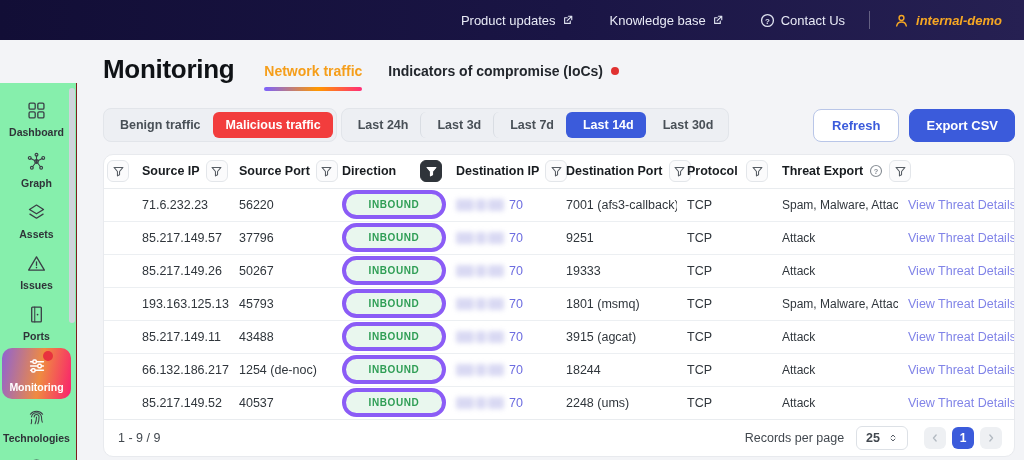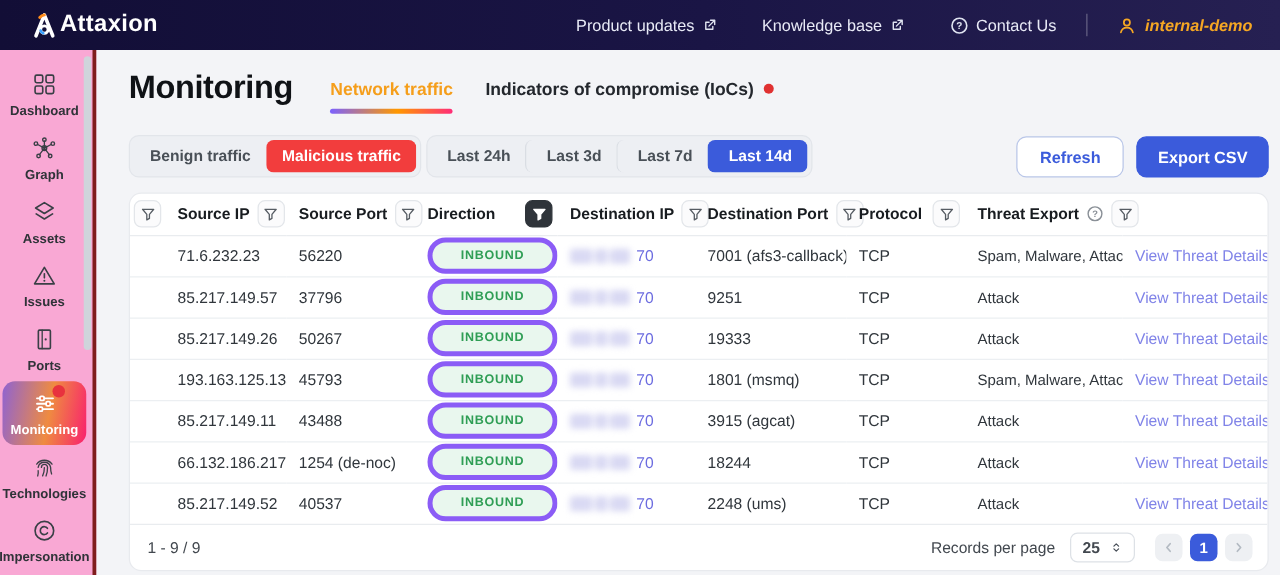--- a/index.html
+++ b/index.html
@@ -10,21 +10,21 @@
     display:flex;align-items:center;padding:0 22px 0 24px;box-sizing:border-box;}
   .logo{display:flex;align-items:center;gap:1px;color:#fff;}
   .logo-text{font-size:19px;font-weight:700;letter-spacing:.3px;}
   .topbar-right{margin-left:auto;display:flex;align-items:center;gap:24px;}
   .top-link{display:flex;align-items:center;gap:6px;color:#e8eaf6;font-size:13px;cursor:pointer;text-decoration:none;}
   .top-divider{width:1px;height:18px;background:rgba(255,255,255,.3);}
   .account{display:flex;align-items:center;gap:7px;color:#f6a723;font-weight:700;font-size:13px;cursor:pointer;font-style:italic;}
 
   
   .shell{display:flex;height:420px;}
-  .sidebar{width:77px;background:#f9a8d4;position:relative;padding-top:10px;box-sizing:border-box;border-right:3px solid #7f1d1d;flex:none;}
+  .sidebar{width:77px;background:#86efac;position:relative;padding-top:10px;box-sizing:border-box;border-right:1px solid #7f1d1d;flex:none;margin-top:43px;}
   .side-item{height:51px;display:flex;flex-direction:column;align-items:center;justify-content:center;gap:4px;cursor:pointer;margin:0 5px 0 2px;border-radius:10px;}
   .side-icon{position:relative;width:22px;height:22px;display:flex;align-items:center;justify-content:center;}
   .side-label{font-size:10.5px;color:#2f3338;font-weight:600;white-space:nowrap;}
   .side-item.active{background:linear-gradient(100deg,#8f63d2 0%,#ef8b41 55%,#f9206e 100%);}
   .side-item.active .side-label{color:#fff;font-weight:700;}
   .notif-dot{position:absolute;top:-4px;right:-5px;width:10px;height:10px;border-radius:50%;background:#e8323e;}
   .scroll-thumb{position:absolute;top:5px;right:1px;width:6px;height:235px;background:#cfd4db;border-radius:3px;}
 
   
   .main{flex:1;padding:14px 9px 0 26px;box-sizing:border-box;min-width:0;}
@@ -79,31 +79,20 @@
   .pager{display:flex;align-items:center;gap:6px;margin-left:4px;}
   .page-btn{width:22px;height:22px;border-radius:6px;background:#eef0f3;display:flex;align-items:center;justify-content:center;cursor:pointer;}
   .page-current{width:22px;height:22px;border-radius:6px;background:#3b5bdb;color:#fff;display:flex;align-items:center;justify-content:center;font-size:12px;font-weight:700;cursor:pointer;}
 </style>
 </head>
 <body>
 
 <div class="page">
 
   <div class="topbar">
-    <div class="logo">
-      <span style="display:flex;">
-        <svg width="23" height="24" viewBox="0 0 24 24" fill="none">
-          <path d="M5 21 L12 3.6 L19 21" stroke="#ffffff" stroke-width="3" stroke-linecap="round" stroke-linejoin="round"></path>
-          <circle cx="12" cy="15.8" r="3.1" stroke="#ffffff" stroke-width="2.4" fill="none"></circle>
-          <path d="M8.1 5.8 A7.5 7.5 0 0 1 12 3.6" stroke="#ff8c1a" stroke-width="2.4" stroke-linecap="round" fill="none"></path>
-          <path d="M8.9 16.6 a3.1 3.1 0 0 0 2.2 2.3" stroke="#39a1ff" stroke-width="2.2" stroke-linecap="round" fill="none"></path>
-        </svg>
-      </span>
-      <span class="logo-text">Attaxion</span>
-    </div>
     <div class="topbar-right">
       <span class="topbar-links" style="display:flex;gap:36px;align-items:center;">
           <a class="top-link">
             <span>Product updates</span>
             <span style="display:flex;">
               <svg width="12" height="12" viewBox="0 0 16 16">
                 <path d="M8.5 3 H13 V7.5 M13 3 L6.8 9.2 M11 9.5 V12.5 H3.5 V5 H7" stroke="#dfe3f0" stroke-width="1.5" stroke-linecap="round" stroke-linejoin="round" fill="none"></path>
               </svg>
             </span>
           </a>
@@ -250,20 +239,21 @@
       <div class="filter-row">
         <div class="seg-group">
             <div class="seg-item">Benign traffic</div>
             <div class="seg-item active-red">Malicious traffic</div>
           </div>
         <div class="seg-group time">
             <div class="seg-item">Last 24h</div>
             <div class="seg-item">Last 3d</div>
             <div class="seg-item">Last 7d</div>
             <div class="seg-item active-blue">Last 14d</div>
+            <div class="seg-item">Last 30d</div>
           </div>
         <div class="actions">
           <button class="btn-refresh">Refresh</button>
           <button class="btn-export">Export CSV</button>
         </div>
       </div>
 
       <div class="card">
         <table>
           <colgroup>

